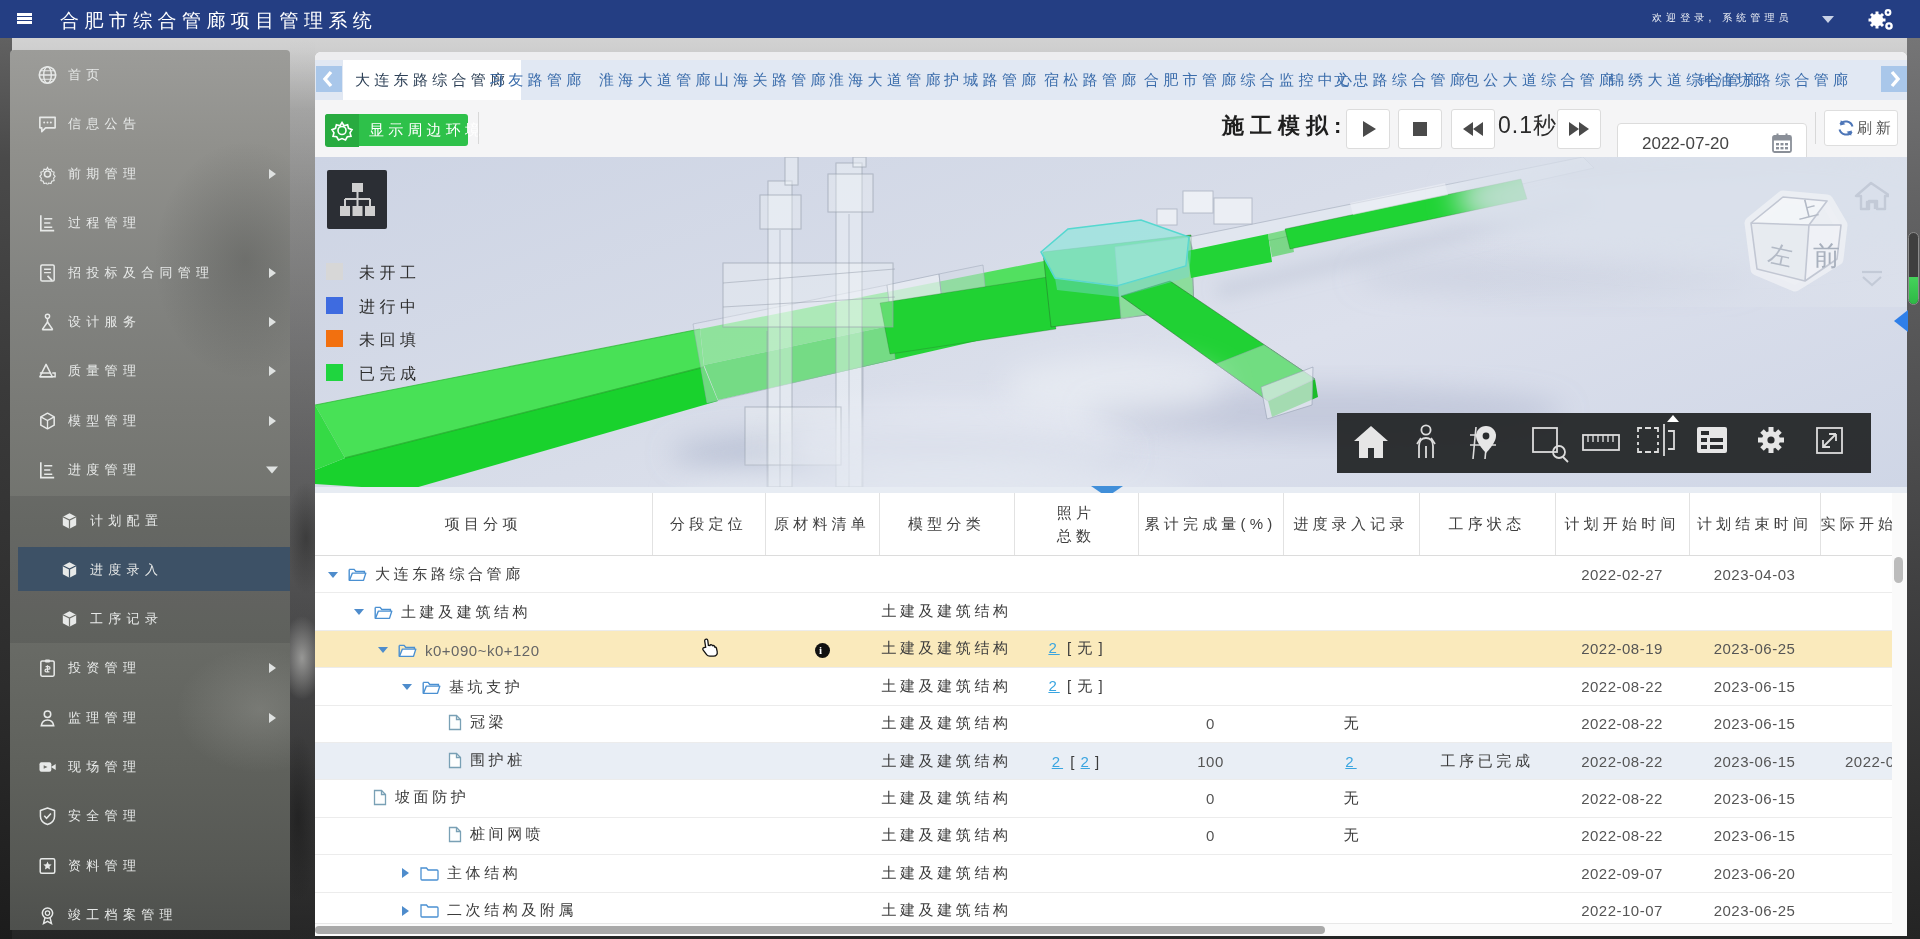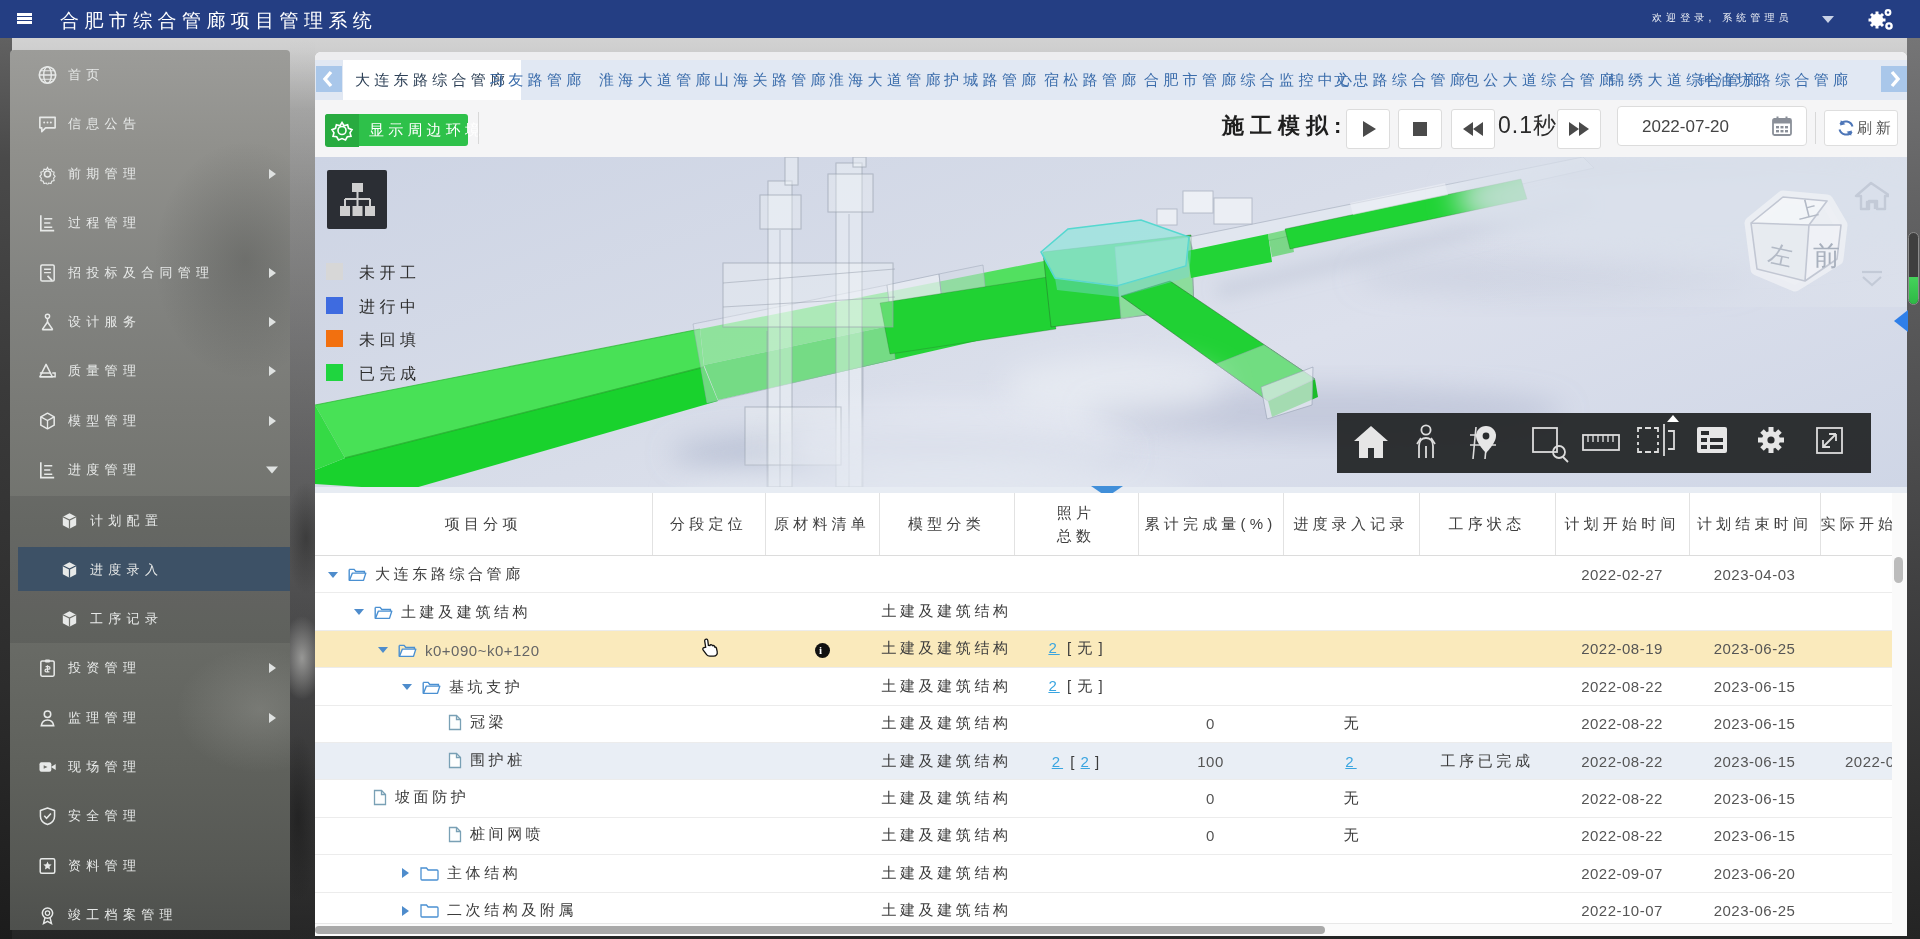--- a/index.html
+++ b/index.html
@@ -45,21 +45,21 @@
 .tscroll{position:absolute;width:26px;height:26px;top:14px;background:#a9c7ea;color:#fff;font-size:15px;font-weight:bold;text-align:center;line-height:26px;}
 
 #toolrow{left:0;top:48px;width:1592px;height:57px;background:#f5f5f6;border-bottom:1px solid #e3e3e3;}
 #greenbtn{position:absolute;left:10px;top:14px;width:143px;height:32px;background:#2ec14a;border-radius:3px;color:#fff;}
 #greenbtn .gicon{position:absolute;left:0;top:0;width:34px;height:33px;background:#28ab40;border-radius:3px 0 0 3px;}
 #greenbtn .glabel{position:absolute;left:44px;top:7px;font-size:15px;letter-spacing:4.2px;white-space:nowrap;}
 .vsep{position:absolute;top:12px;width:1px;height:32px;background:#d8d8d8;}
 #simlabel{position:absolute;left:907px;top:11px;font-size:22px;font-weight:bold;color:#1f1f1f;letter-spacing:6px;white-space:nowrap;}
 .pbtn{position:absolute;top:9px;width:42px;height:38px;background:#fff;border:1px solid #dcdcdc;border-radius:3px;}
 #speed{position:absolute;left:1183px;top:10px;font-size:23px;color:#2a2a2a;letter-spacing:1px;white-space:nowrap;}
-#dateinp{position:absolute;left:1302px;top:6px;width:188px;height:38px;background:#fff;border:1px solid #dcdcdc;border-radius:4px;}
+#dateinp{position:absolute;left:1302px;top:23px;width:188px;height:38px;background:#fff;border:1px solid #dcdcdc;border-radius:4px;}
 #dateinp .dt{position:absolute;left:24px;top:10px;font-size:17px;color:#444;}
 #refresh{position:absolute;left:1509px;top:10px;width:72px;height:34px;background:#fff;border:1px solid #dedede;border-radius:3px;}
 #refresh .rl{position:absolute;left:32px;top:8px;font-size:15px;color:#555;letter-spacing:3.8px;}
 
 #viewer{left:0;top:105px;width:1592px;height:330px;background:linear-gradient(160deg,#cdd4e4 0%,#d8dde9 45%,#dce0ec 60%,#cfd6e6 100%);overflow:hidden;}
 #treebtn{position:absolute;left:12px;top:13px;width:60px;height:59px;background:#2b2e34;border-radius:2px;}
 .lgrow{position:absolute;left:11px;height:17px;}
 .lgrow .sq{position:absolute;left:0;top:0;width:17px;height:17px;}
 .lgrow .lt{position:absolute;left:33px;top:0px;font-size:16px;color:#2e2e2e;letter-spacing:4.5px;white-space:nowrap;}
 #vtoolbar{position:absolute;left:1022px;top:256px;width:534px;height:60px;background:rgba(32,34,36,0.93);}

